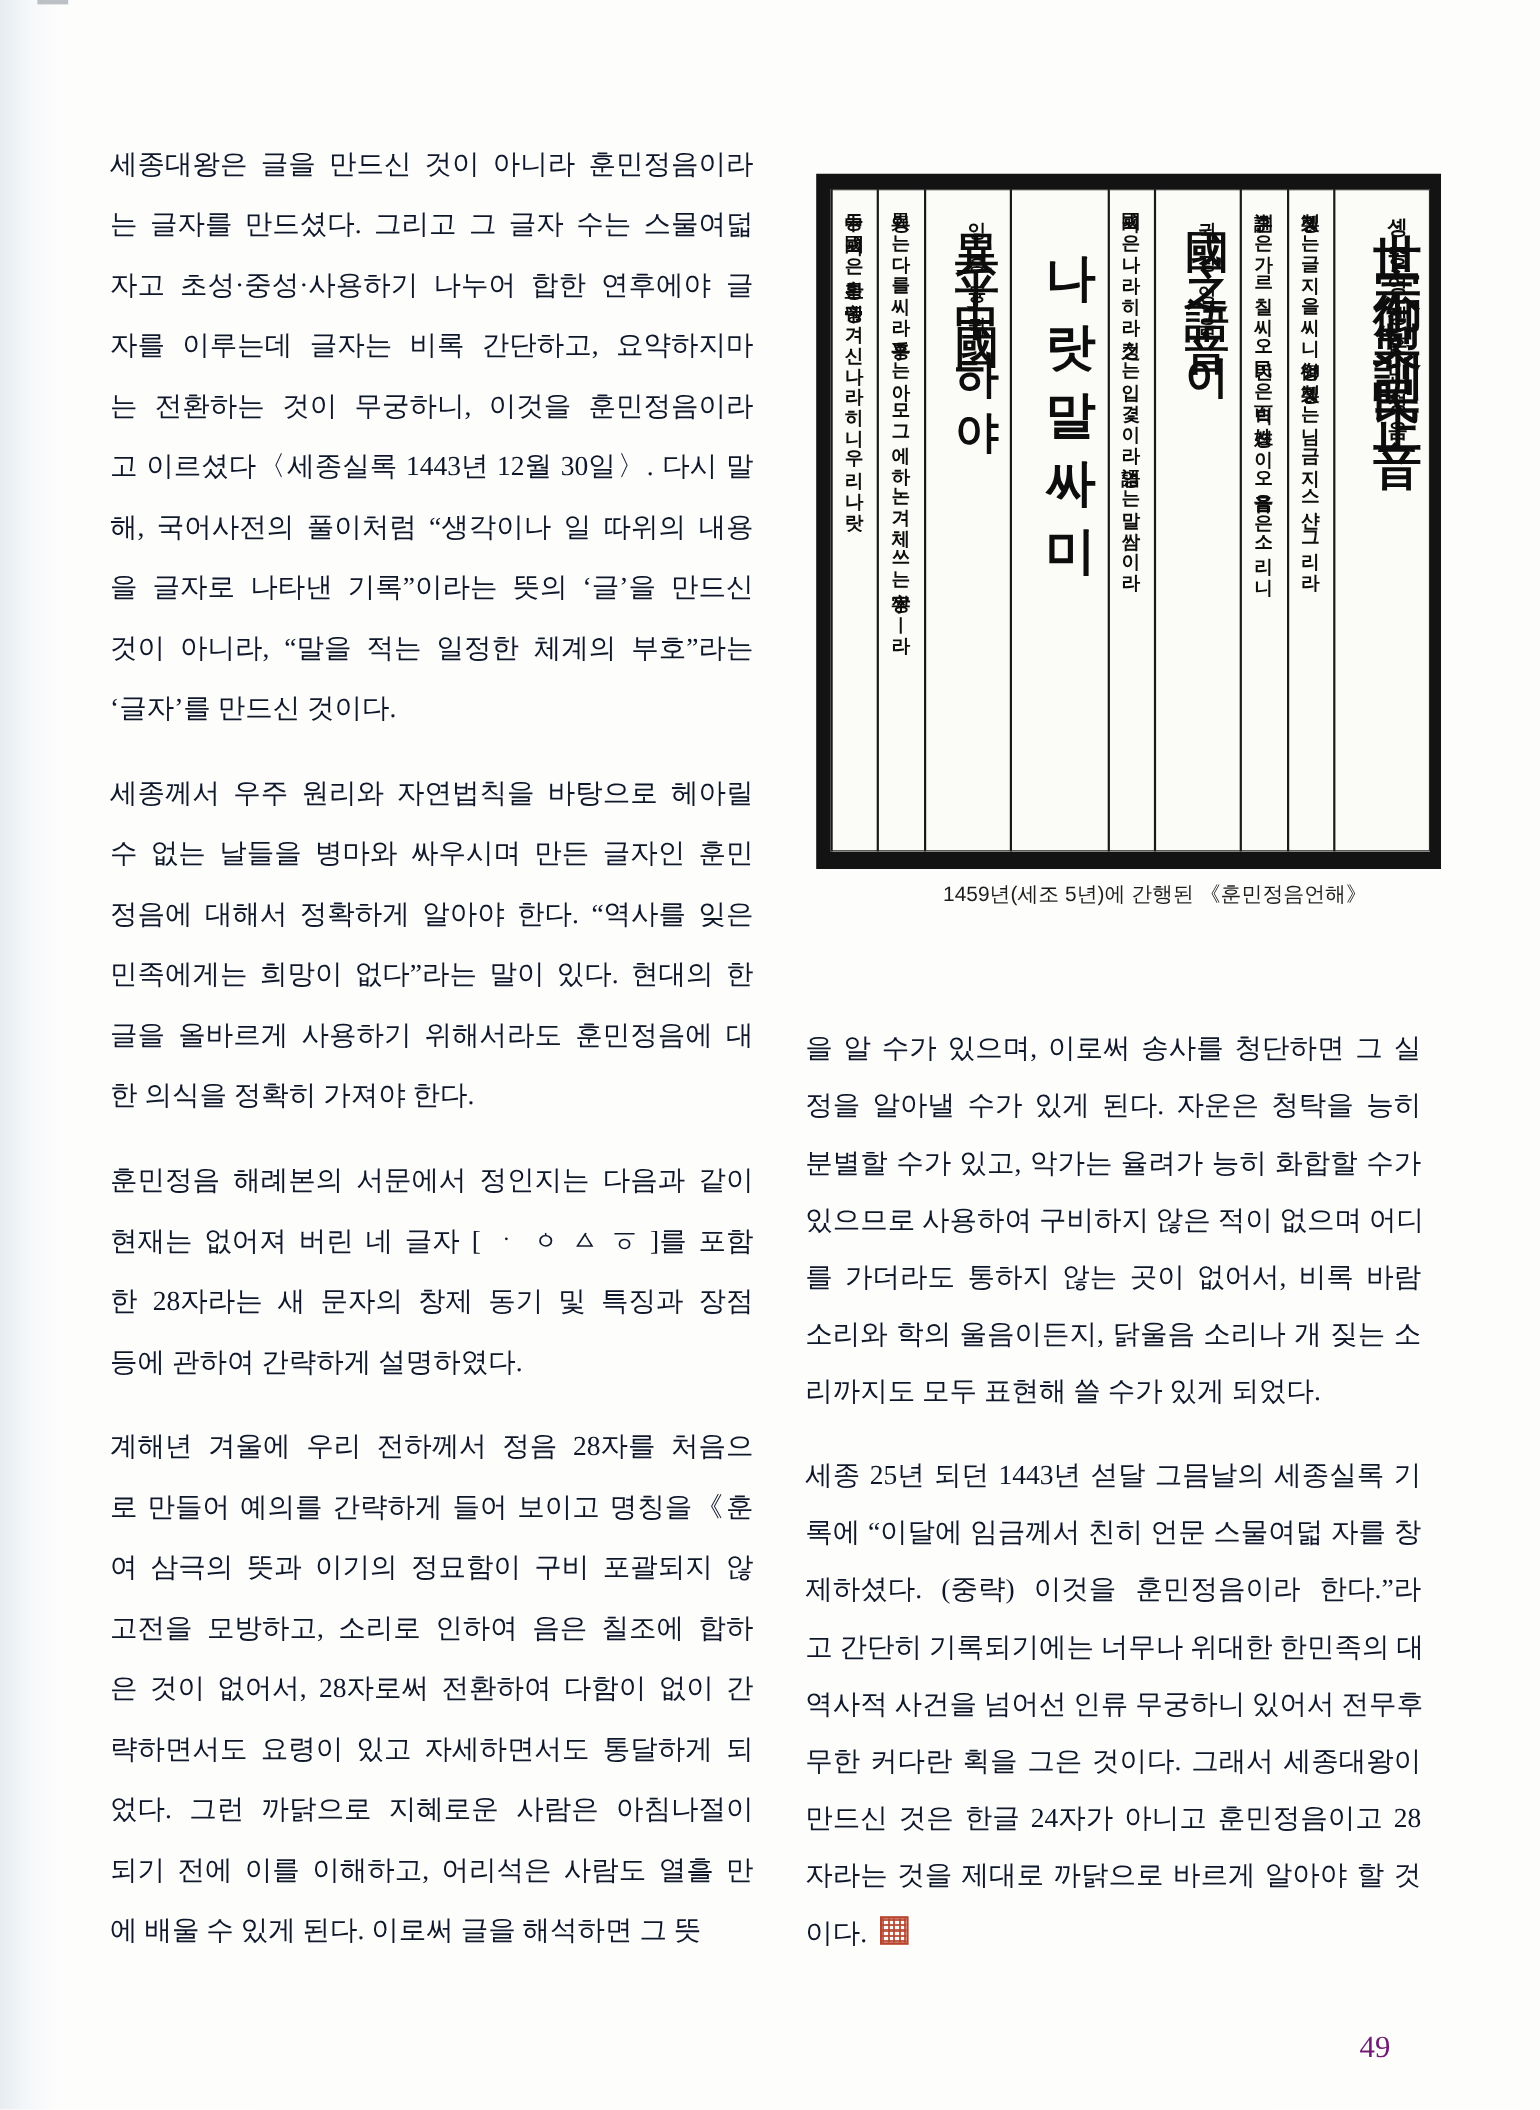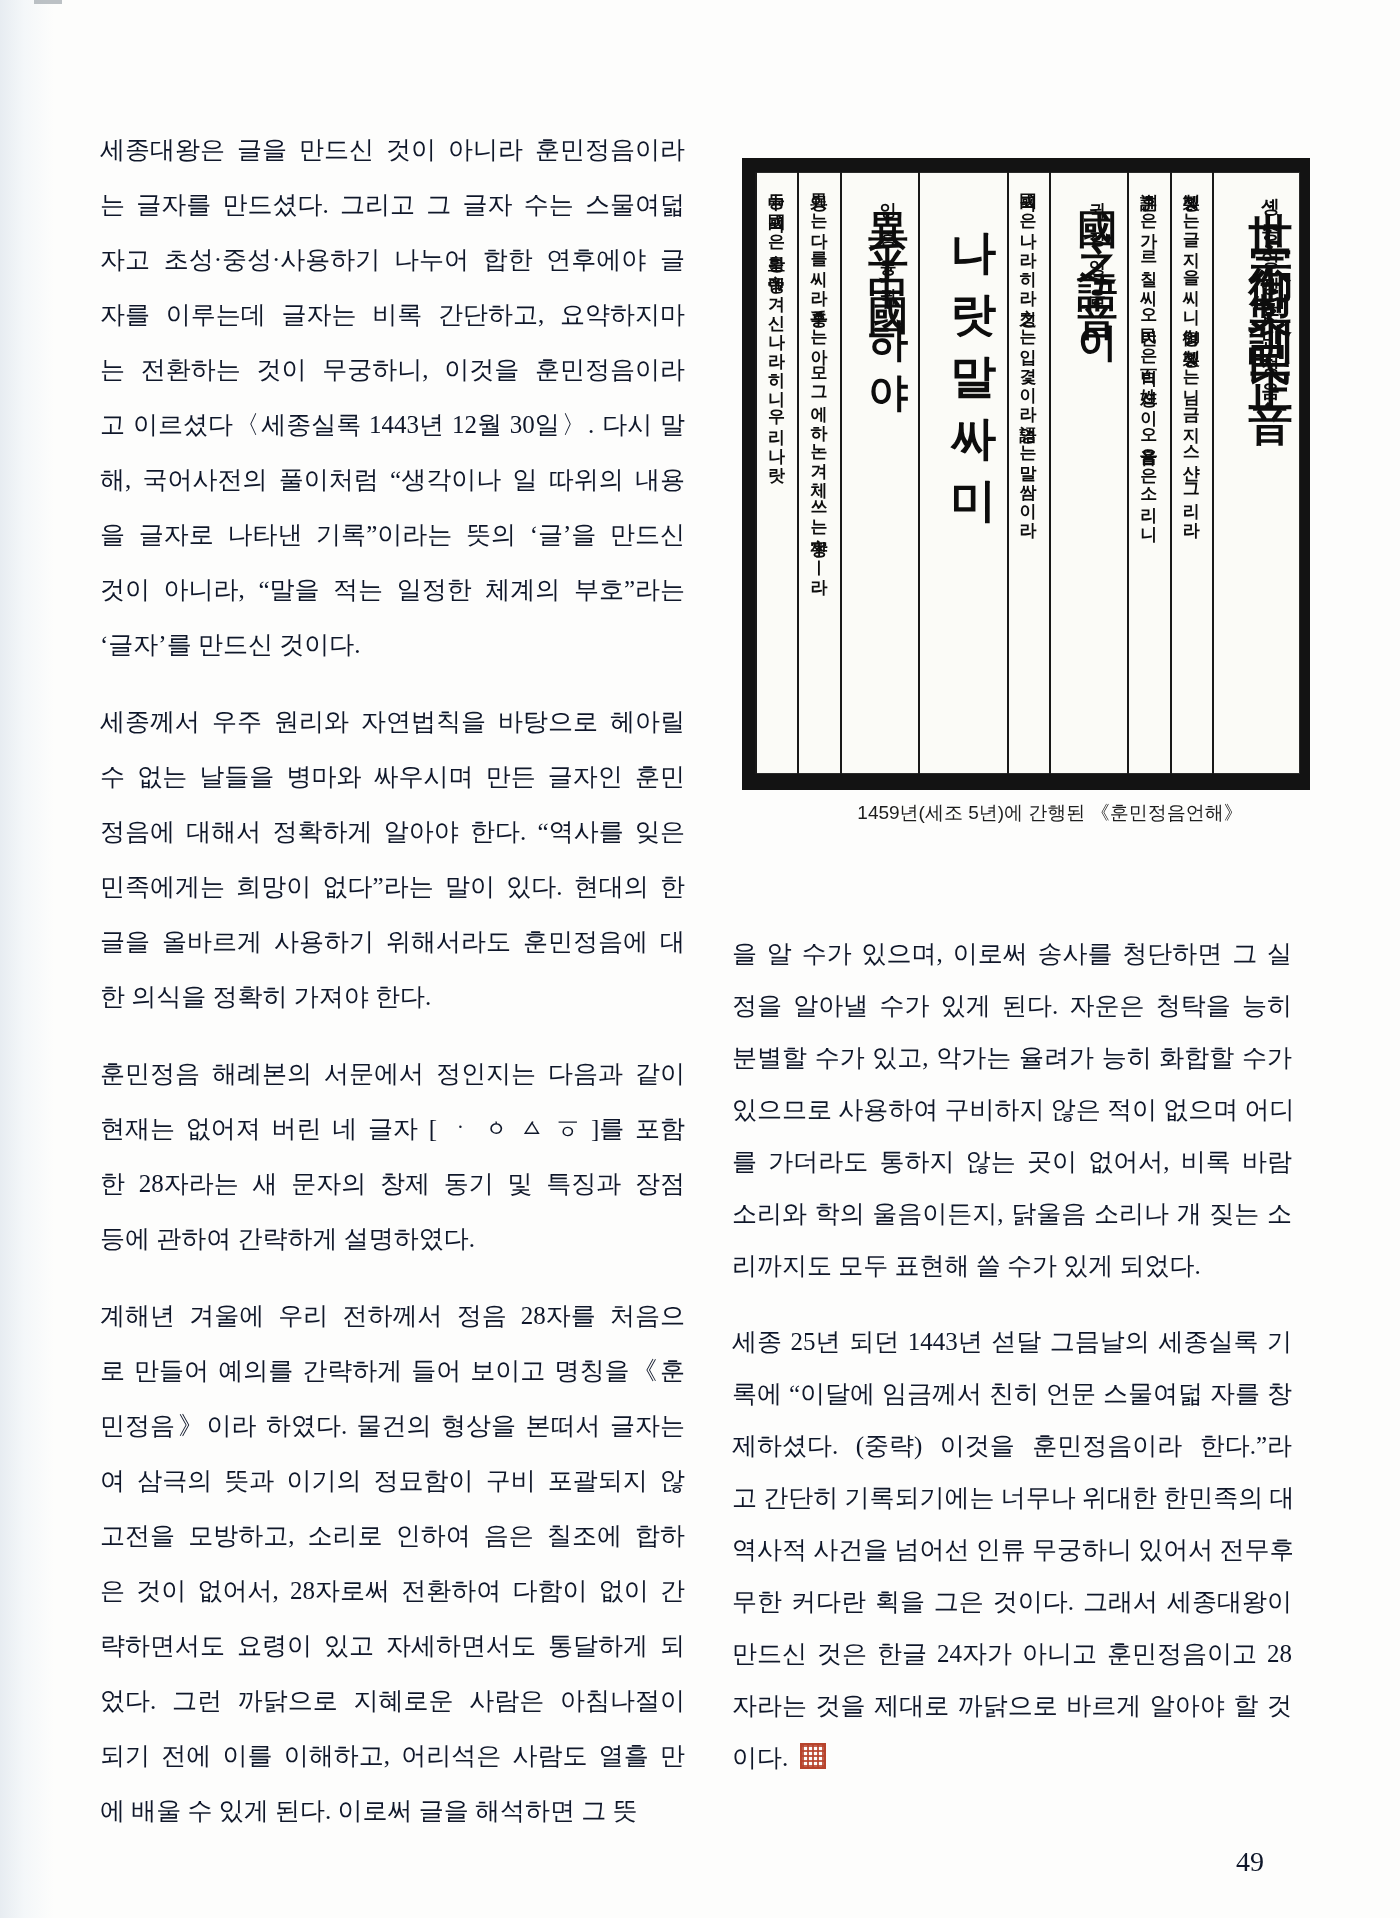--- a/index.html
+++ b/index.html
@@ -49,21 +49,21 @@
   .fac-col.hangul{width:86px;font-size:46px;font-weight:700;letter-spacing:16px;padding-top:26px;}
   .fac-col.gloss {width:40px;font-size:17px;font-weight:600;letter-spacing:2px;line-height:37px;padding-top:8px;}
   .fc-gl{font-size:0.42em;letter-spacing:2px;font-weight:600;}
 
   
   .fig-caption{
     position:absolute;left:766px;top:800px;width:568px;
     text-align:center;font-size:19px;color:#1d1d1d;
     font-family:"Liberation Sans","DejaVu Sans",sans-serif;
   }
-  .page-number{position:absolute;left:1236px;top:1846px;font-size:28px;color:#0f172a;}
+  .page-number{position:absolute;left:1236px;top:1846px;font-size:28px;color:#701a75;}
 
   
   .seal{
     display:inline-block;width:26px;height:26px;margin-left:12px;vertical-align:-3px;
     box-sizing:border-box;border:2px solid #b7432c;
     background-image:
       repeating-linear-gradient(0deg,rgba(183,67,44,.85) 0 2px,rgba(0,0,0,0) 2px 5px),
       repeating-linear-gradient(90deg,rgba(183,67,44,.85) 0 2px,rgba(0,0,0,0) 2px 5px);
   }
 </style>
@@ -97,21 +97,20 @@
       </div>
       <div class="para">
         <div class="line">훈민정음 해례본의 서문에서 정인지는 다음과 같이</div>
         <div class="line">현재는 없어져 버린 네 글자 [ ㆍ ㆁ ㅿ ㆆ ]를 포함</div>
         <div class="line">한 28자라는 새 문자의 창제 동기 및 특징과 장점</div>
         <div class="line pl">등에 관하여 간략하게 설명하였다.</div>
       </div>
       <div class="para">
         <div class="line">계해년 겨울에 우리 전하께서 정음 28자를 처음으</div>
         <div class="line">로 만들어 예의를 간략하게 들어 보이고 명칭을《훈</div>
-        <div class="line">민정음》이라 하였다. 물건의 형상을 본떠서 글자는</div>
         <div class="line">여 삼극의 뜻과 이기의 정묘함이 구비 포괄되지 않</div>
         <div class="line">고전을 모방하고, 소리로 인하여 음은 칠조에 합하</div>
         <div class="line">은 것이 없어서, 28자로써 전환하여 다함이 없이 간</div>
         <div class="line">략하면서도 요령이 있고 자세하면서도 통달하게 되</div>
         <div class="line">었다. 그런 까닭으로 지혜로운 사람은 아침나절이</div>
         <div class="line">되기 전에 이를 이해하고, 어리석은 사람도 열흘 만</div>
         <div class="line pl">에 배울 수 있게 된다. 이로써 글을 해석하면 그 뜻</div>
       </div>
     </main>
 

